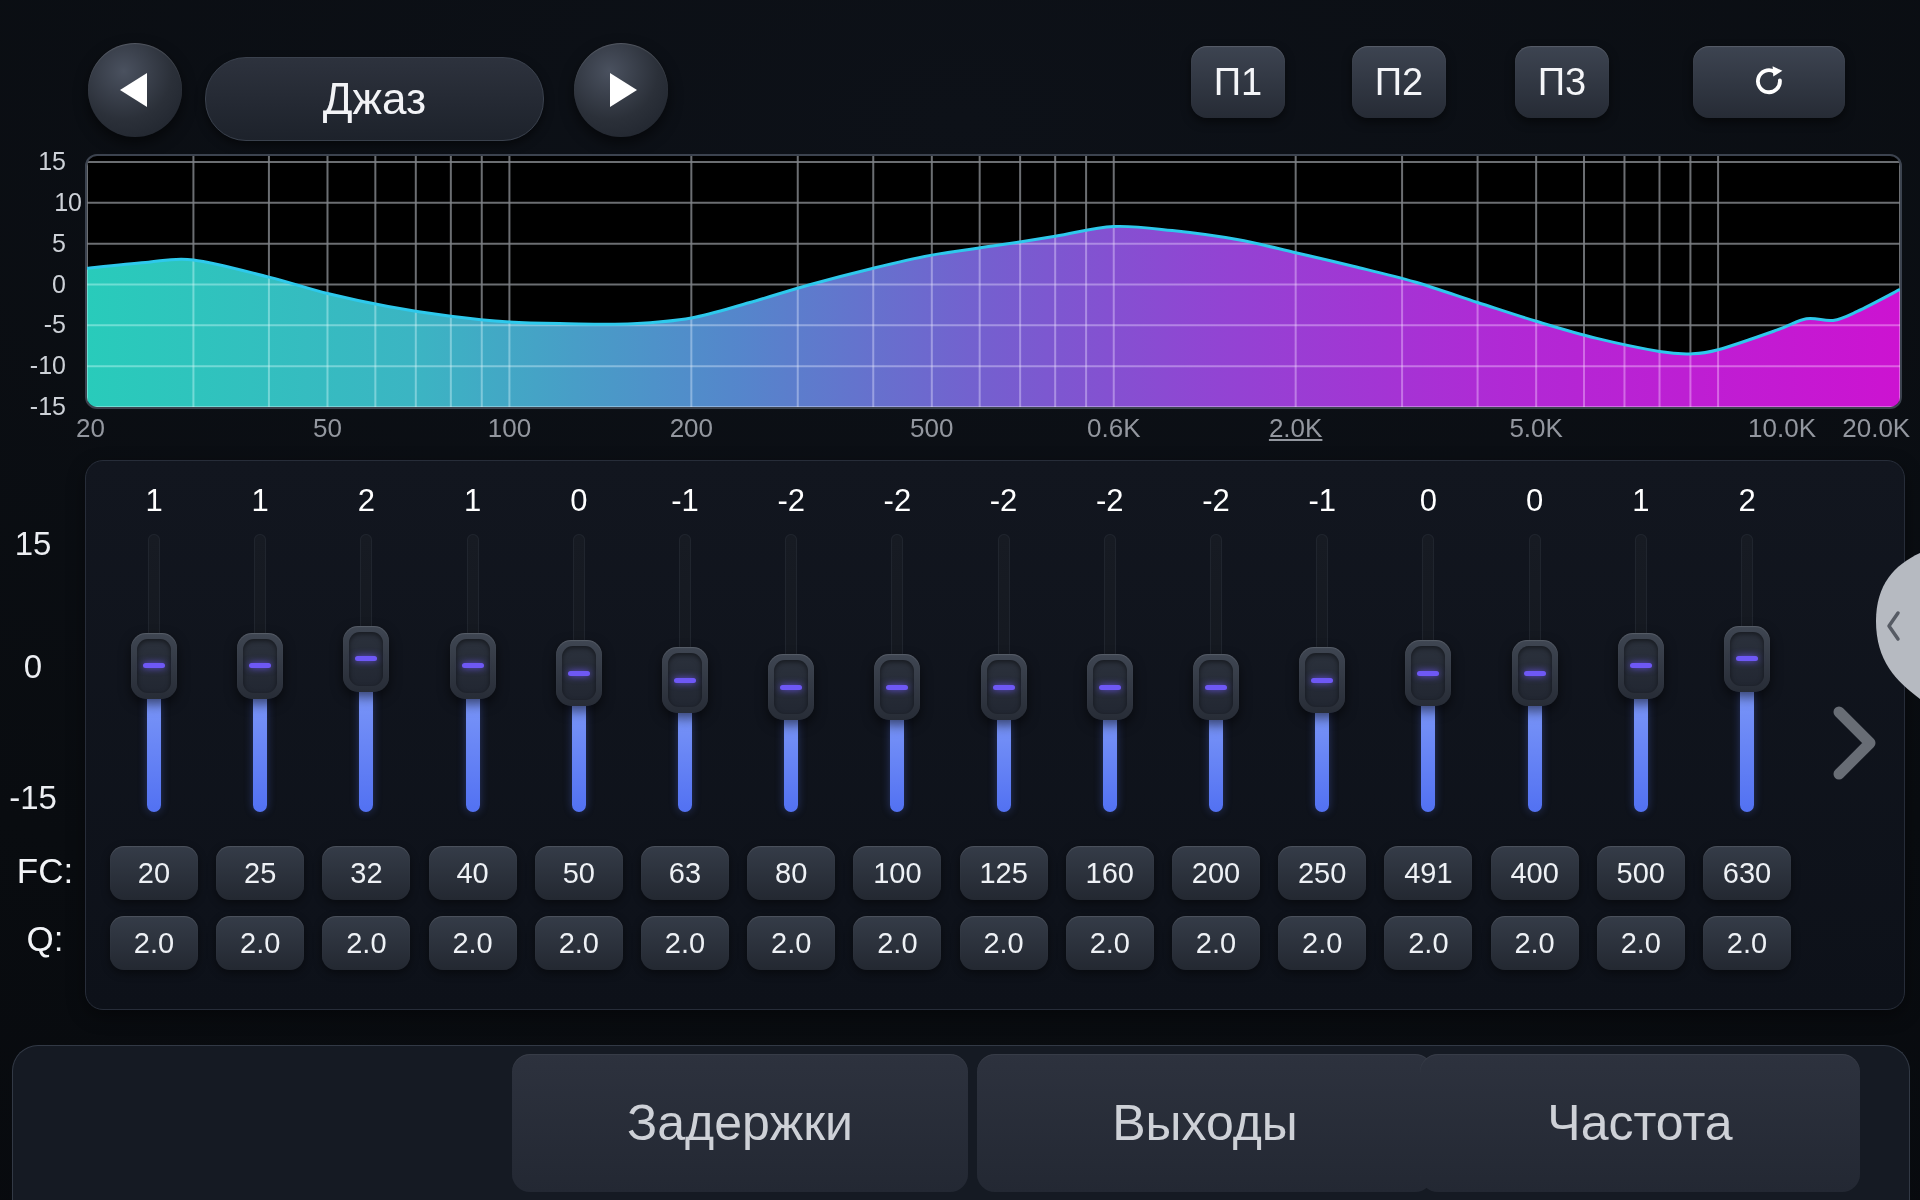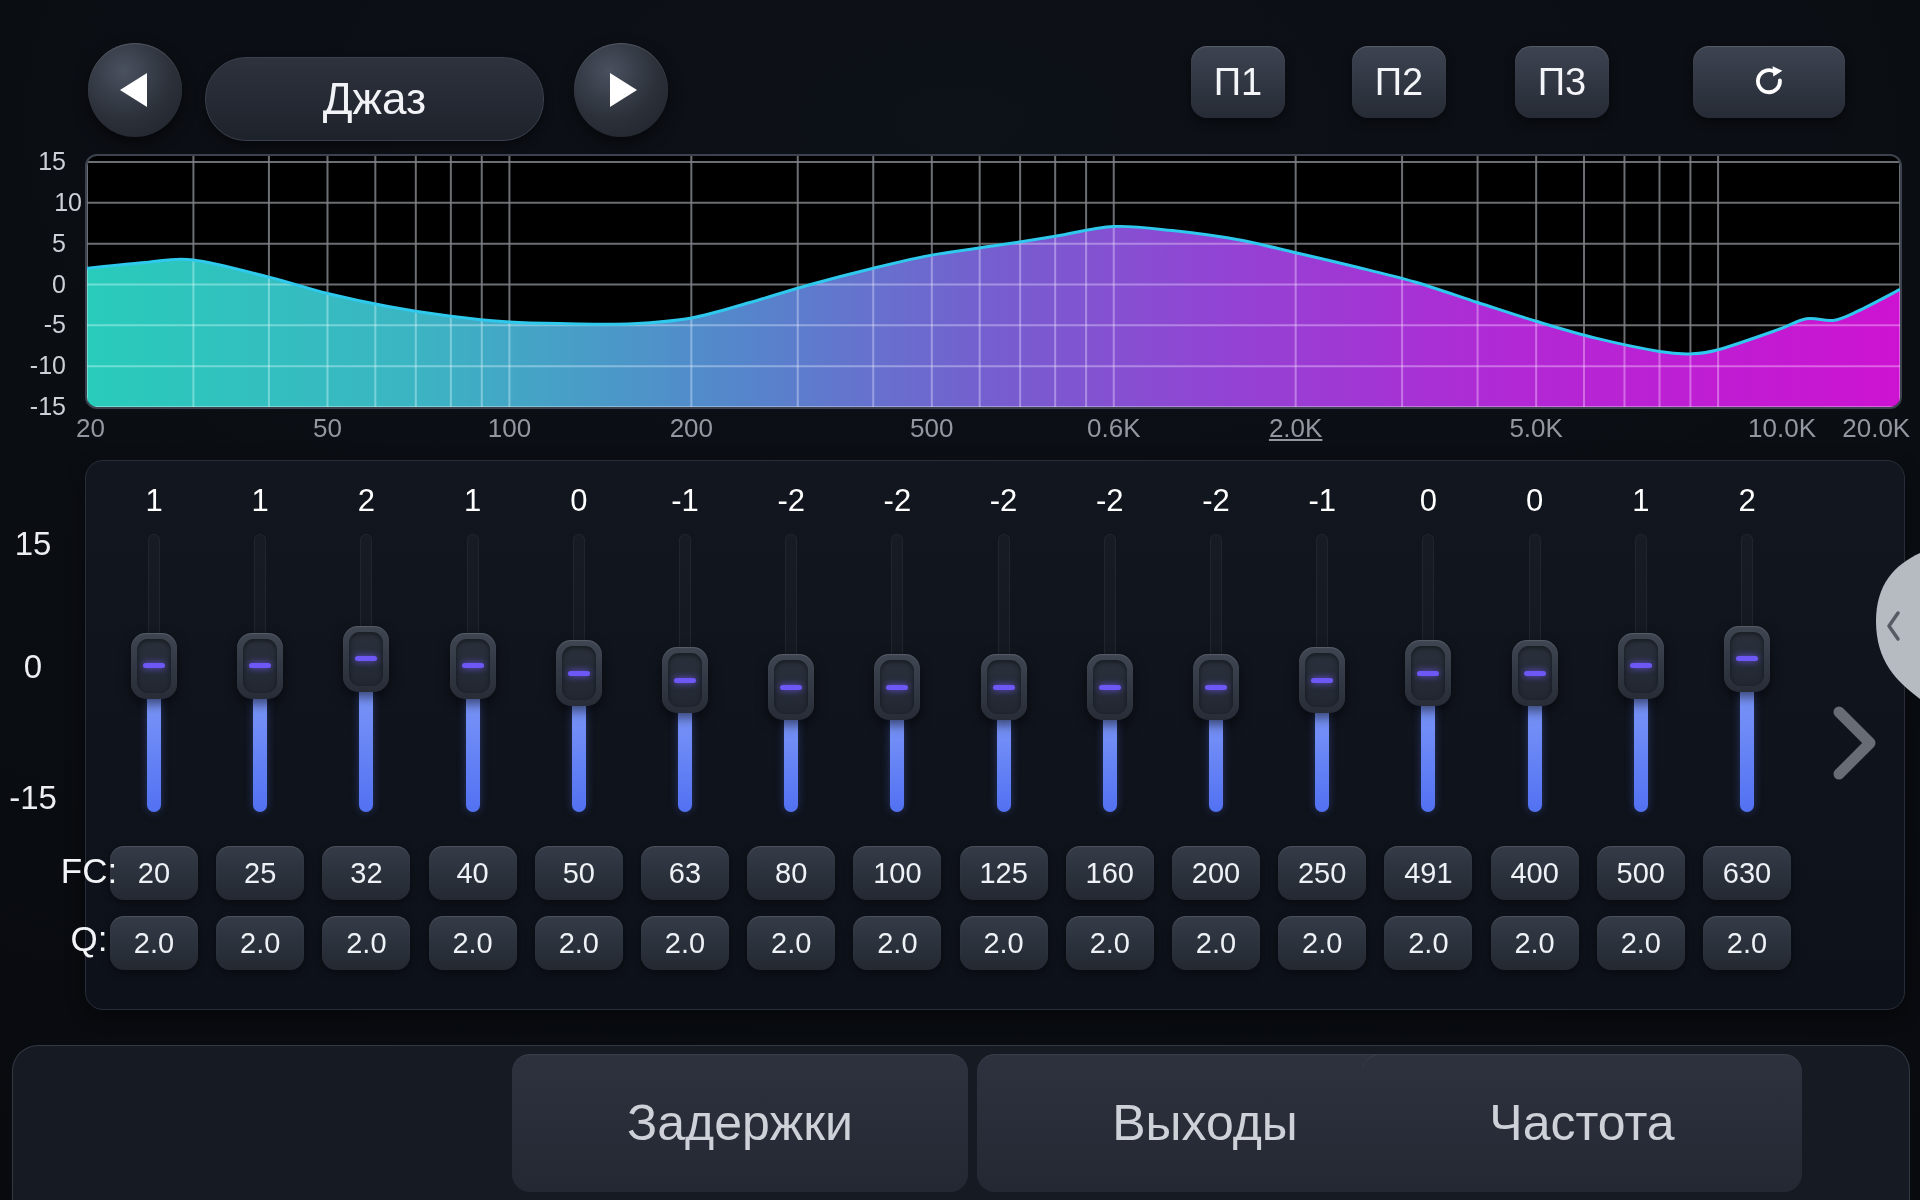--- a/index.html
+++ b/index.html
@@ -33,21 +33,21 @@
   #plot-frame{position:absolute;left:85px;top:154px;width:1813px;height:251px;background:#000;
     border:2px solid #3c434f;border-radius:12px;overflow:hidden;}
   .ytick{position:absolute;left:0;width:66px;text-align:right;font-size:25px;color:#cdd1d7;}
   .xtick{position:absolute;top:413px;font-size:26px;color:#93979f;transform:translateX(-50%);white-space:nowrap;}
 
   
   #eq-panel{position:absolute;left:85px;top:460px;width:1818px;height:548px;border-radius:18px;
     background:linear-gradient(180deg,#12161f 0%,#0d1119 100%);border:1px solid #272d39;
     box-shadow:0 6px 18px rgba(0,0,0,.4);}
   .scale-label{position:absolute;left:0;width:66px;text-align:center;color:#eceef2;font-size:33px;}
-  .rowlabel{position:absolute;left:0;width:90px;text-align:center;color:#f2f4f7;font-size:35px;padding-left:44px;}
+  .rowlabel{position:absolute;left:0;width:90px;text-align:center;color:#f2f4f7;font-size:35px;}
   .band{position:absolute;top:0;width:106px;height:100%;}
   .band-gain{position:absolute;top:22px;width:100%;text-align:center;font-size:31px;color:#ffffff;}
   .slider{position:absolute;left:0;top:60px;width:100%;height:320px;}
   .slider-track{position:absolute;left:50%;margin-left:-6px;top:13px;width:12px;height:278px;
     background:linear-gradient(180deg,#171b23,#12161d);border-radius:7px;box-shadow:inset 0 0 0 1px #20252e;}
   .slider-fill{position:absolute;left:50%;margin-left:-7px;width:14px;border-radius:7px;
     background:linear-gradient(180deg,#7f9af8 0%,#5271f2 100%);box-shadow:0 0 8px rgba(85,115,242,.35);}
   .slider-thumb{position:absolute;left:50%;margin-left:-23px;width:46px;height:66px;border-radius:15px;
     background:linear-gradient(180deg,#3f4document652,#272c36);
     background:linear-gradient(180deg,#3f4652 0%,#272c36 100%);
@@ -72,21 +72,21 @@
   .tab{position:absolute;top:8px;height:138px;border-radius:18px;text-align:center;line-height:138px;
     font-size:50px;color:#ced1d7;cursor:pointer;
     background:linear-gradient(180deg,#2d323e 0%,#232833 100%);
     box-shadow:inset 0 1px 1px rgba(255,255,255,.06);}
   .tab.active{color:#8d86ec;border:2px solid #4e5cae;line-height:134px;
     background:linear-gradient(180deg,#2c3450 0%,#232b45 100%),
                repeating-linear-gradient(115deg, rgba(130,150,255,.06) 0 16px, rgba(0,0,0,0) 16px 38px);
     background-blend-mode:normal;
     box-shadow:0 0 18px rgba(85,105,225,.38), inset 0 0 34px rgba(75,95,210,.28);}
   #tab-0{left:22px;width:456px;} #tab-1{left:499px;width:456px;}
-  #tab-2{left:964px;width:456px;} #tab-3{left:1349px;width:440px;}
+  #tab-2{left:964px;width:456px;} #tab-3{left:1407px;width:440px;}
 </style>
 </head>
 <body>
 
 <div id="stage">
 
   <div class="circle-btn" id="prev-btn">
     <span class="tri tri-left"></span>
   </div>
   <div id="preset-pill">

